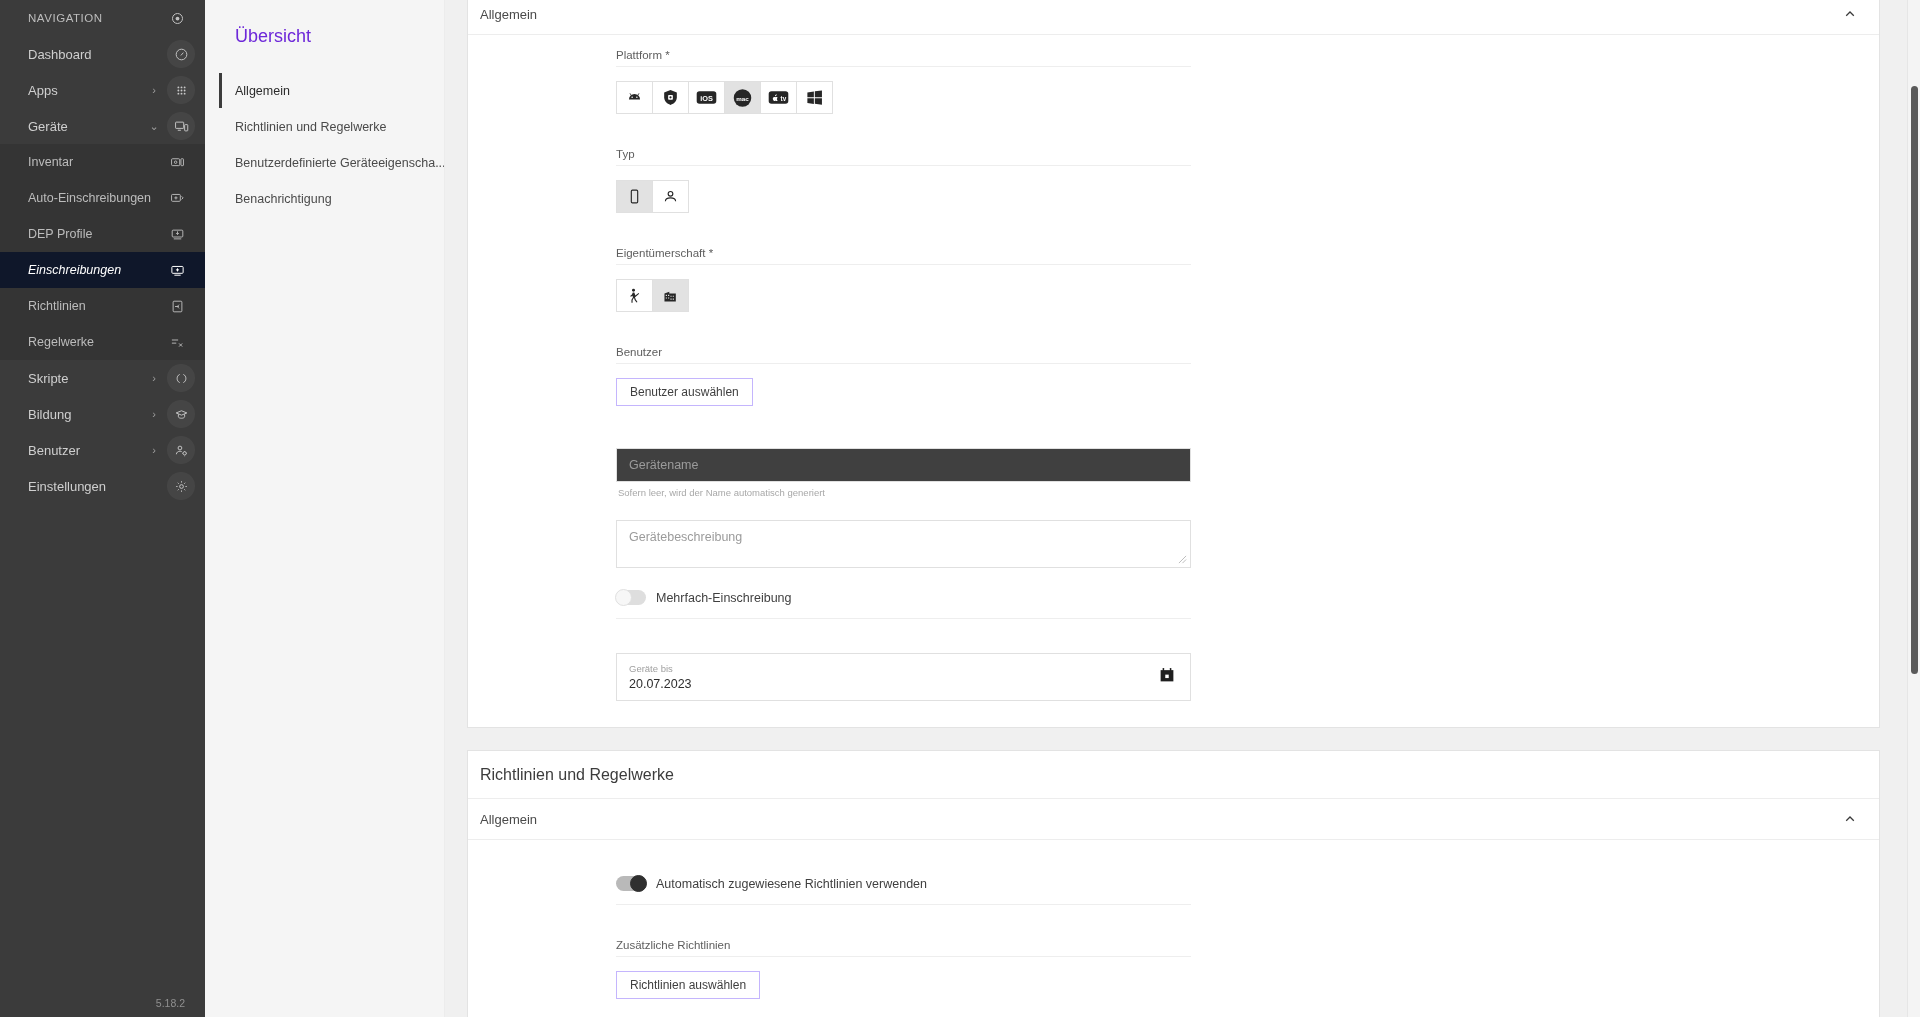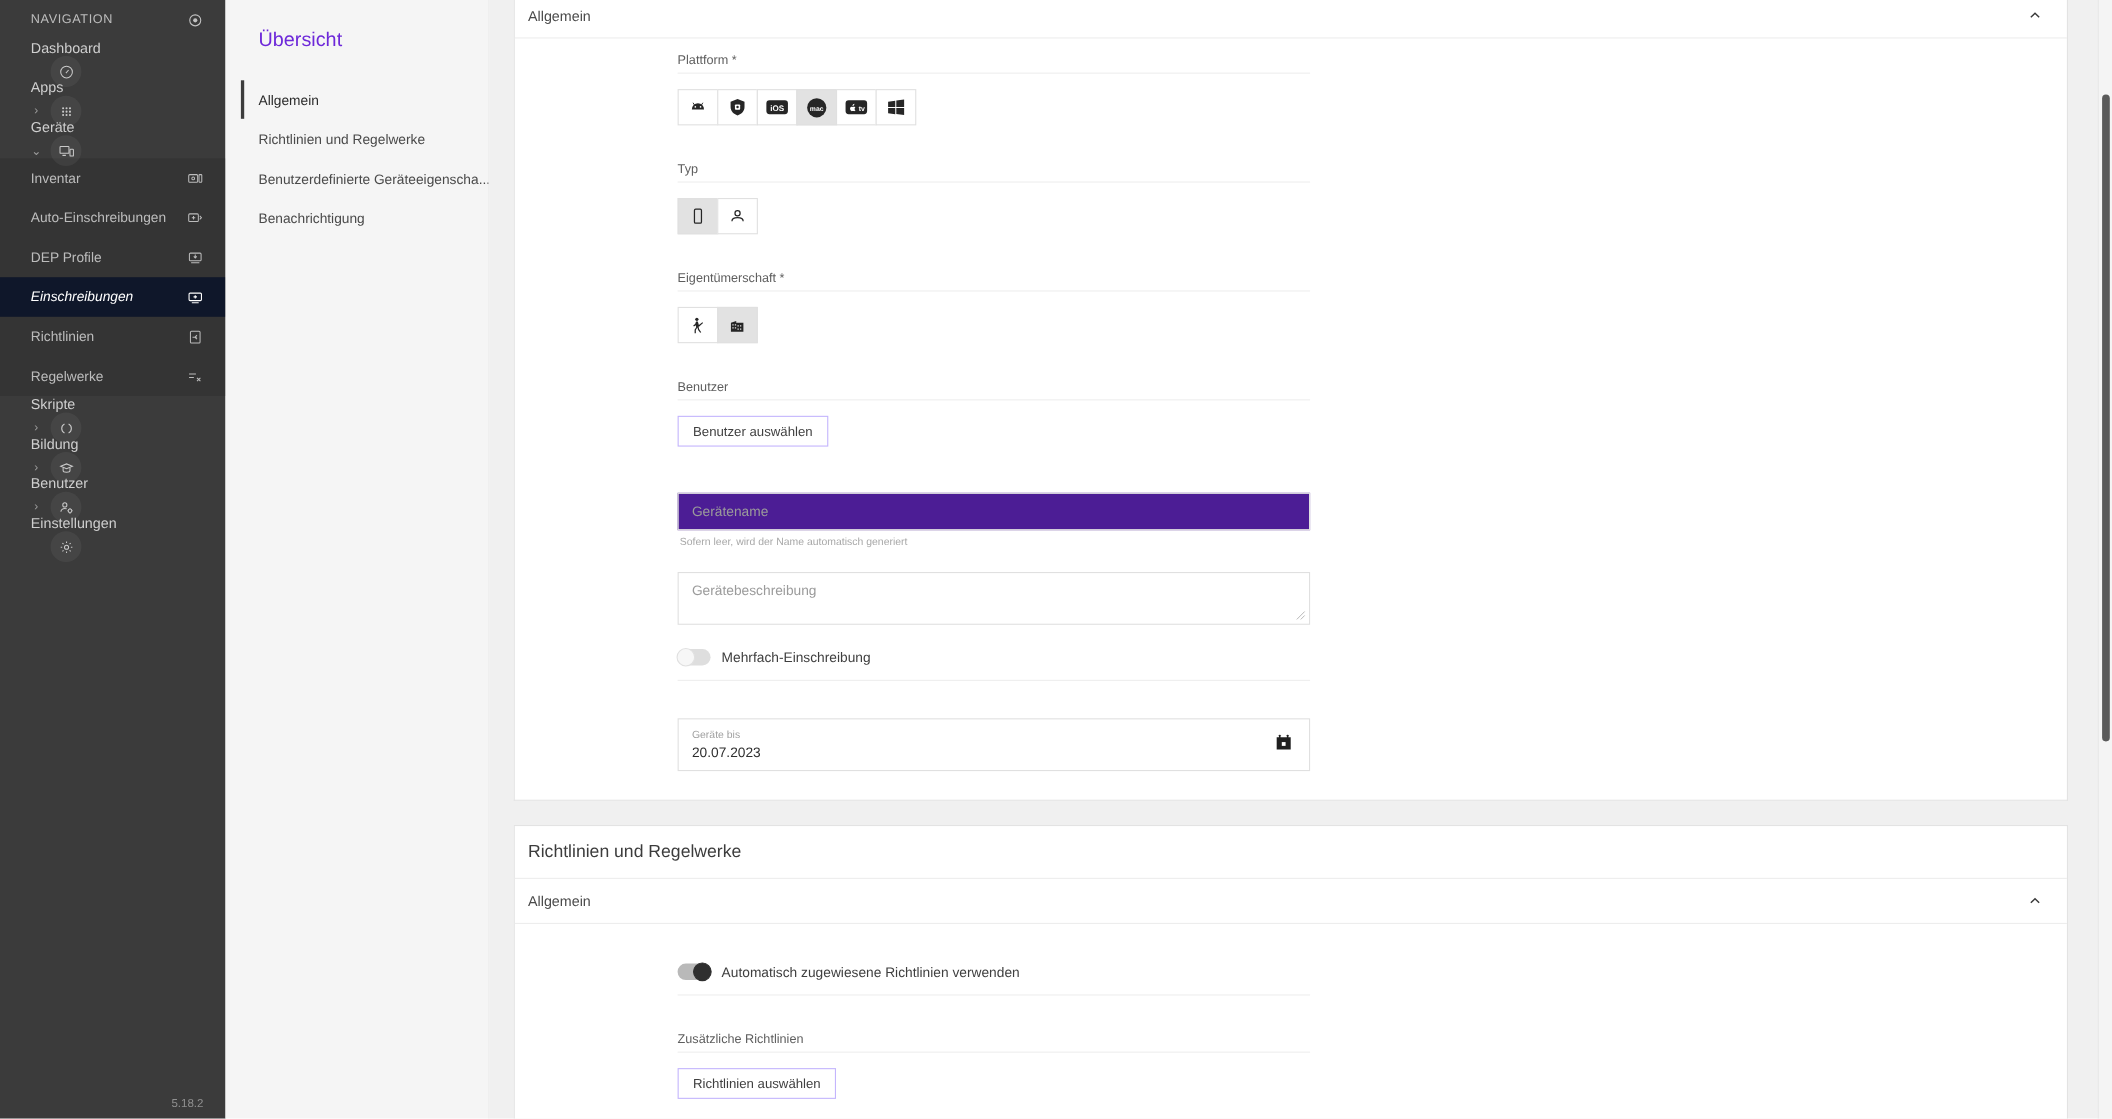--- a/index.html
+++ b/index.html
@@ -23,25 +23,24 @@
     overflow: hidden;
   }
   .nav-head {
     height: 36px; display: flex; align-items: center;
     padding: 0 14px 0 28px; justify-content: space-between;
   }
   .nav-head-label {
     font-size: 11.5px; letter-spacing: .55px; color: #bdbdbd; font-weight: 400;
   }
   .nav-row {
-    height: 36px; display: flex; 
+    height: 36px; display: flex; align-items: center;
     padding-left: 28px; padding-right: 10px;
     cursor: pointer; position: relative;
     justify-content: space-between;
-    flex-direction: column;
   }
   .nav-row .lbl { font-size: 13px; color: #cfcfcf; white-space: nowrap; }
   .nav-right { display: flex; align-items: center; gap: 8px; }
   .chev { font-size: 11px; color: #9d9d9d; width: 10px; text-align: center; }
   .ico {
     width: 28px; height: 28px; border-radius: 50%;
     background: rgba(255,255,255,.055);
     display: flex; align-items: center; justify-content: center;
     flex: 0 0 28px;
   }
@@ -142,21 +141,21 @@
   .btn-outline {
     display: inline-flex; align-items: center; justify-content: center;
     height: 28px; padding: 0 13px;
     border: 1px solid #c4b5fd; background: #ffffff;
     font-size: 12px; color: #3f3f3f; cursor: pointer;
     font-family: inherit;
   }
 
   .input-box {
     width: 575px; height: 33px;
-    border: 1px solid #e0e0e0; background: #4c1d95;
+    border: 1px solid #e0e0e0; background: #404040;
     display: flex; align-items: center;
     padding: 16px 12px;
     font-size: 12.5px; color: #9b9b9b;
   }
   .hint { font-size: 9.5px; color: #a8a8a8; margin-top: 5px; margin-left: 2px; }
   .textarea-box {
     width: 575px; height: 48px;
     border: 1px solid #e0e0e0; background: #fff;
     padding: 9px 12px; position: relative;
     font-size: 12.5px; color: #9b9b9b;

